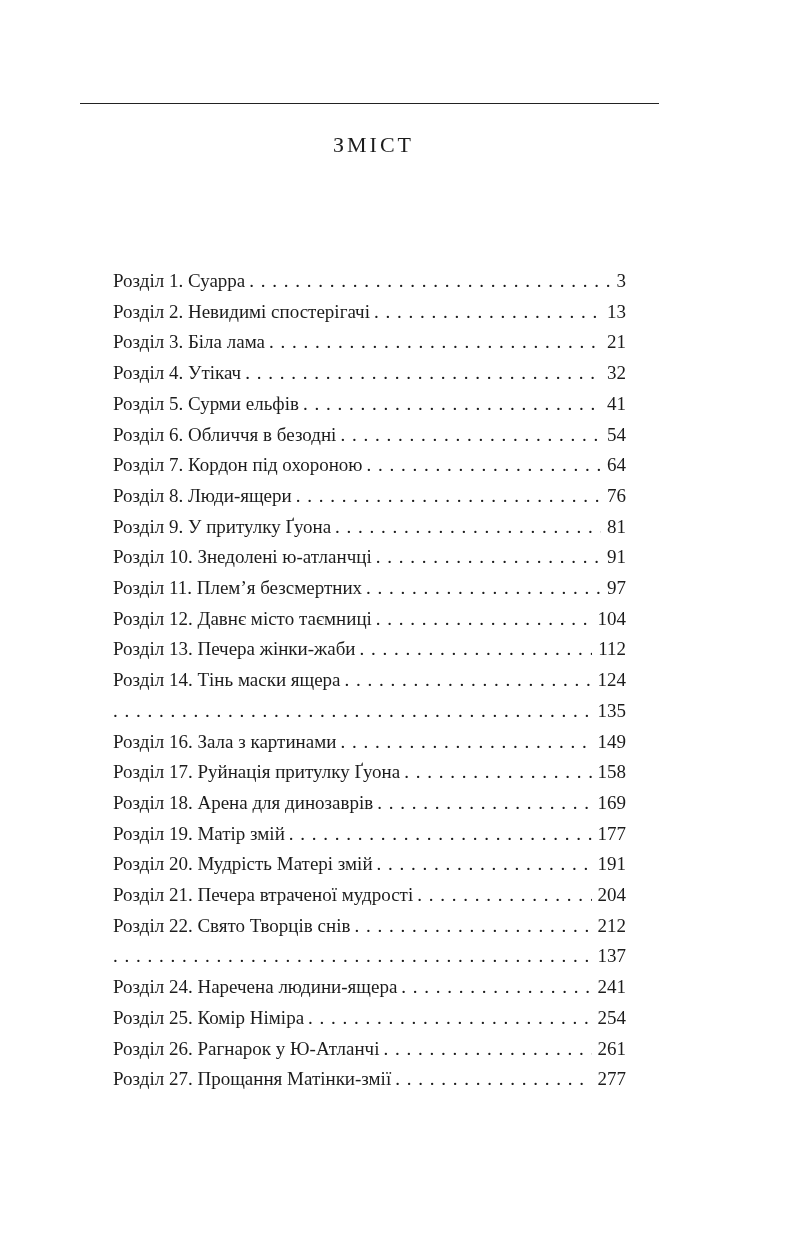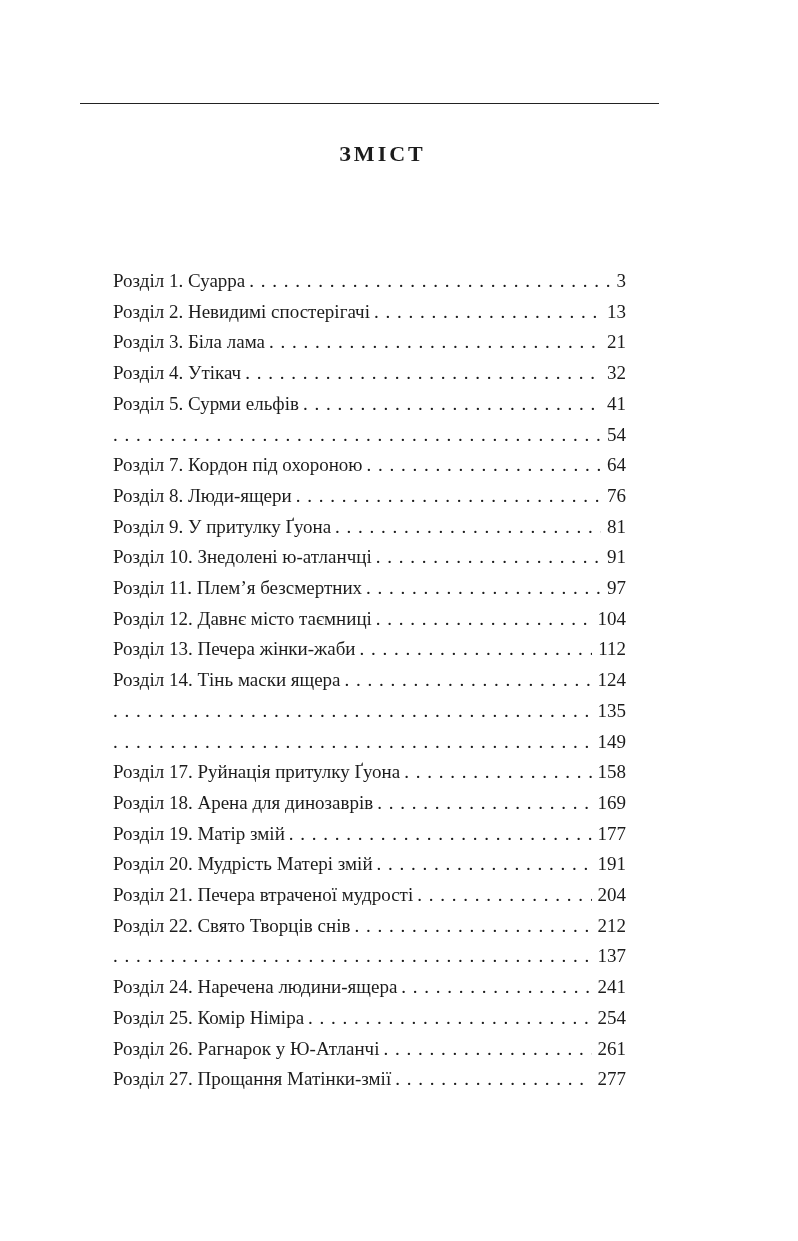--- a/index.html
+++ b/index.html
@@ -23,23 +23,23 @@
     height: 0;
     border-top: 1.5px solid #222222;
   }
   .page-title {
     position: absolute;
     left: 80px;
     top: 128px;
     width: 579px;
     text-align: center;
     font-size: 22px;
-    font-weight: 700;
+    font-weight: 400;
     letter-spacing: 3px;
-    margin: 13px;
+    margin: 4px;
   }
   .toc {
     position: absolute;
     left: 113px;
     top: 266px;
     width: 513px;
   }
   .toc-row {
     display: flex;
     align-items: flex-start;
@@ -99,20 +99,21 @@
     <span class="toc-page">32</span>
   </div>
 
   <div class="toc-row">
     <span class="toc-label">Розділ 5. Сурми ельфів</span>
     <span class="toc-dots"></span>
     <span class="toc-page">41</span>
   </div>
 
   <div class="toc-row">
+    <span class="toc-label">Розділ 6. Обличчя в безодні</span>
     <span class="toc-dots"></span>
     <span class="toc-page">54</span>
   </div>
 
   <div class="toc-row">
     <span class="toc-label">Розділ 7. Кордон під охороною</span>
     <span class="toc-dots"></span>
     <span class="toc-page">64</span>
   </div>
 
@@ -157,20 +158,21 @@
     <span class="toc-dots"></span>
     <span class="toc-page">124</span>
   </div>
 
   <div class="toc-row">
     <span class="toc-dots"></span>
     <span class="toc-page">135</span>
   </div>
 
   <div class="toc-row">
+    <span class="toc-label">Розділ 16. Зала з картинами</span>
     <span class="toc-dots"></span>
     <span class="toc-page">149</span>
   </div>
 
   <div class="toc-row">
     <span class="toc-label">Розділ 17. Руйнація притулку Ґуона</span>
     <span class="toc-dots"></span>
     <span class="toc-page">158</span>
   </div>
 

